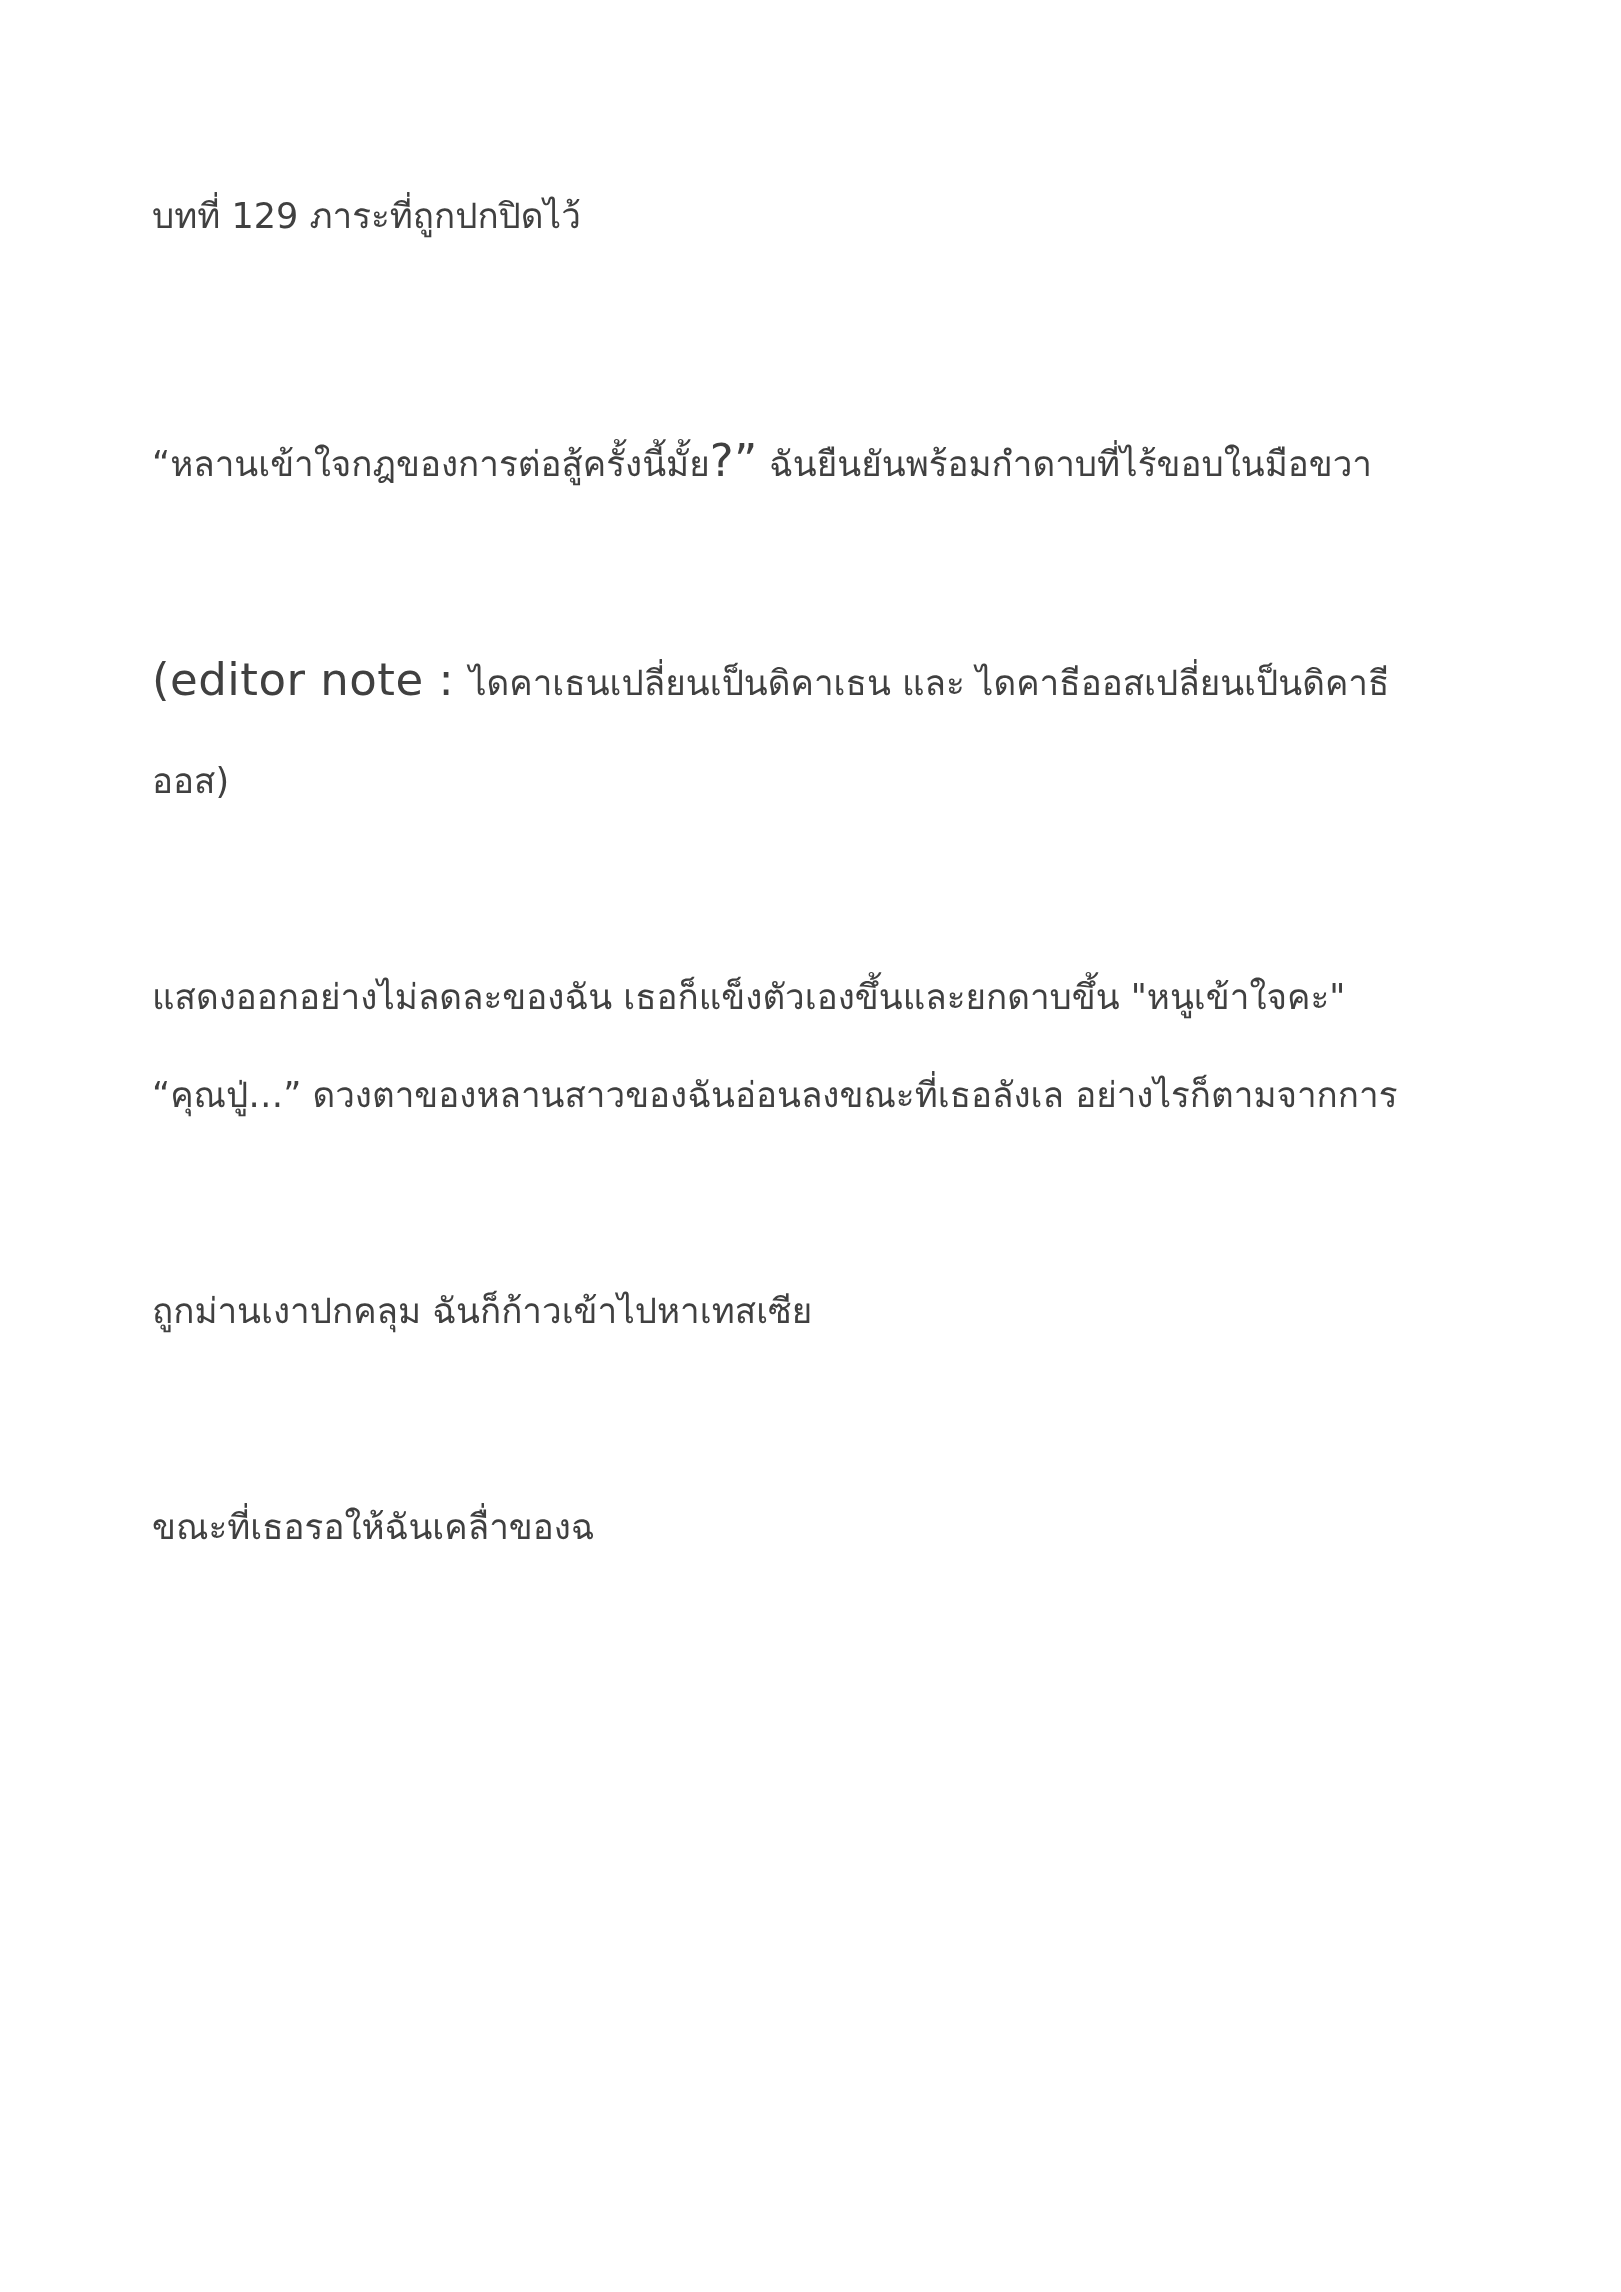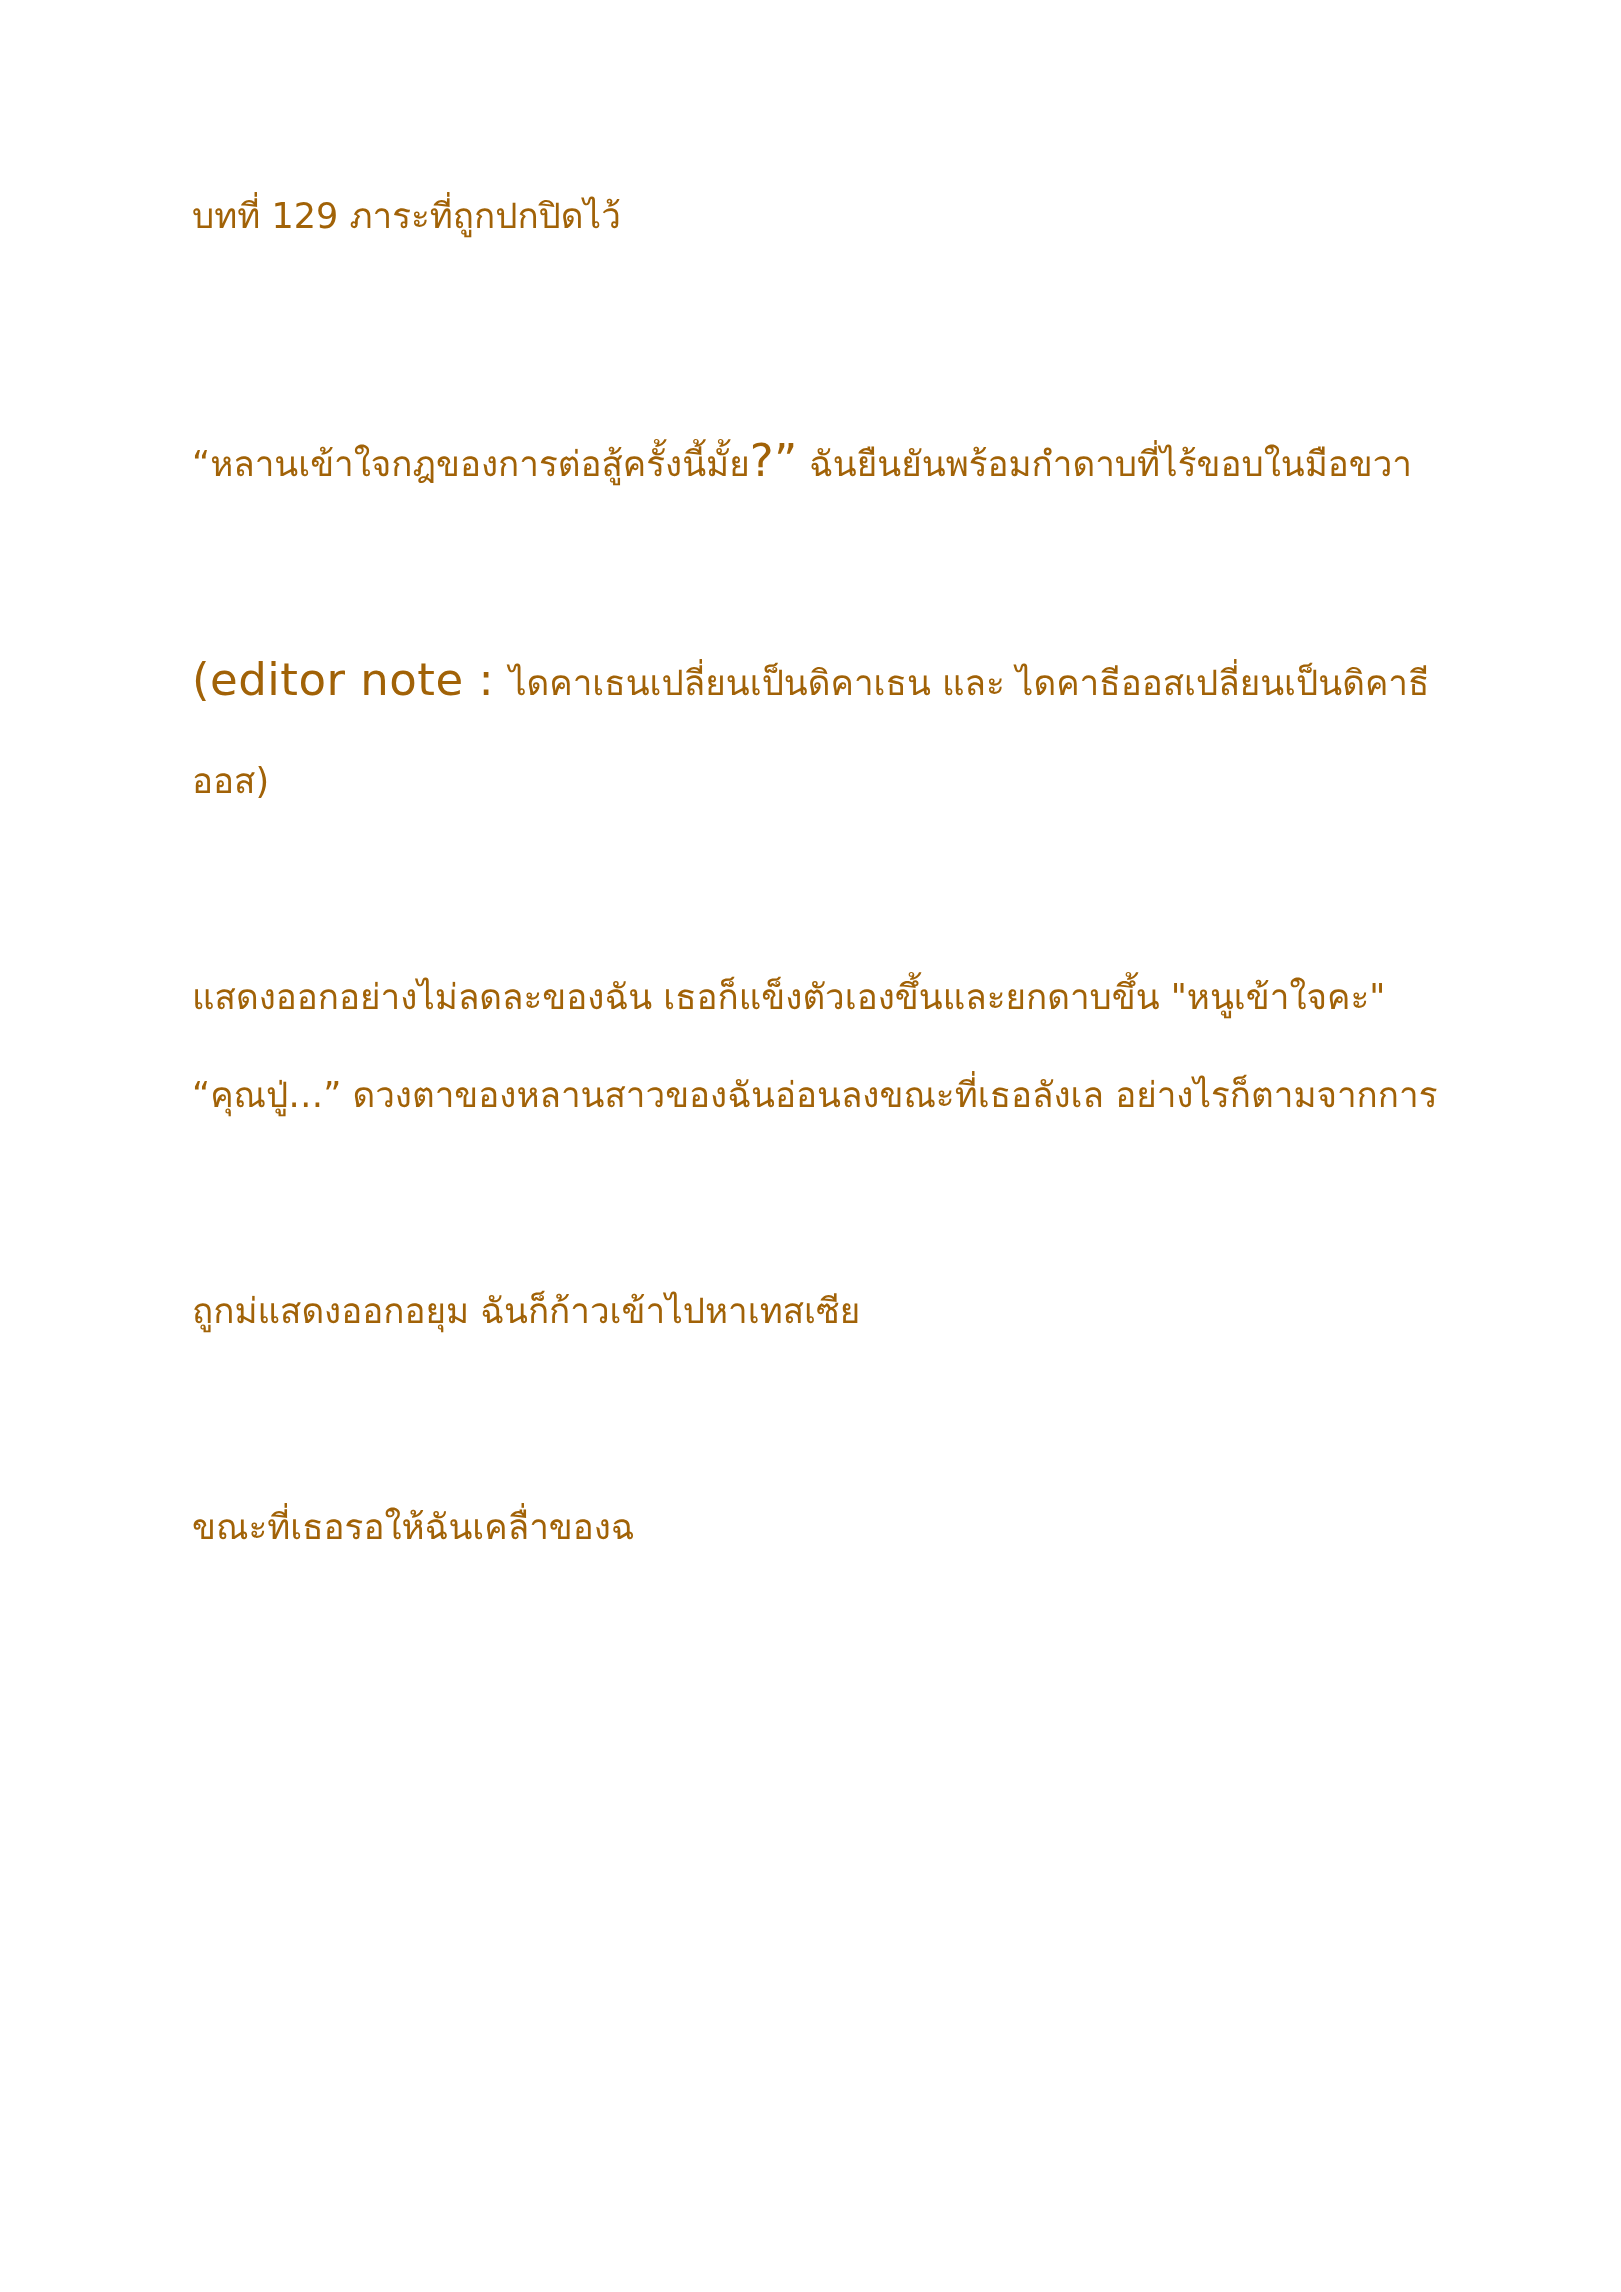--- a/index.html
+++ b/index.html
@@ -5,25 +5,24 @@
   html, body {
     margin: 0;
     padding: 0;
     background: #ffffff;
   }
   .page {
     position: relative;
     width: 1598px;
     height: 2293px;
     background: #ffffff;
-    color: #a16207;
+    color: #404040;
     font-family: "DejaVu Sans", sans-serif;
     overflow: hidden;
     box-sizing: border-box;
-    padding-left: 40px;
   }
   .content {
     padding: 167px 147px 0 152px;
   }
   .para {
     margin: 0 0 118px 0;
   }
   .para.title-para {
     margin-bottom: 147px;
   }
@@ -59,21 +58,21 @@
       <span class="line"><span class="seg thai">ออส)</span></span>
     </p>
 
     <p class="para">
       <span class="line"><span class="seg thai">แสดงออกอย่างไม่ลดละของฉัน เธอก็แข็งตัวเองขึ้นและยกดาบขึ้น "หนูเข้าใจคะ"</span></span>
       <span class="line"><span class="seg thai">“คุณปู่…” ดวงตาของหลานสาวของฉันอ่อนลงขณะที่เธอลังเล อย่างไรก็ตามจากการ</span></span>
     </p>
 
 
     <p class="para">
-      <span class="line"><span class="seg thai">ถูกม่แสดงออกอยุม ฉันก็ก้าวเข้าไปหาเทสเซีย</span></span>
+      <span class="line"><span class="seg thai">ถูกม่านเงาปกคลุม ฉันก็ก้าวเข้าไปหาเทสเซีย</span></span>
     </p>
 
     <p class="para">
       <span class="line"><span class="seg thai">ขณะที่เธอรอให้ฉันเคลื่าของฉ</span></span>
     </p>
 
   </div>
 </div>
 
 

